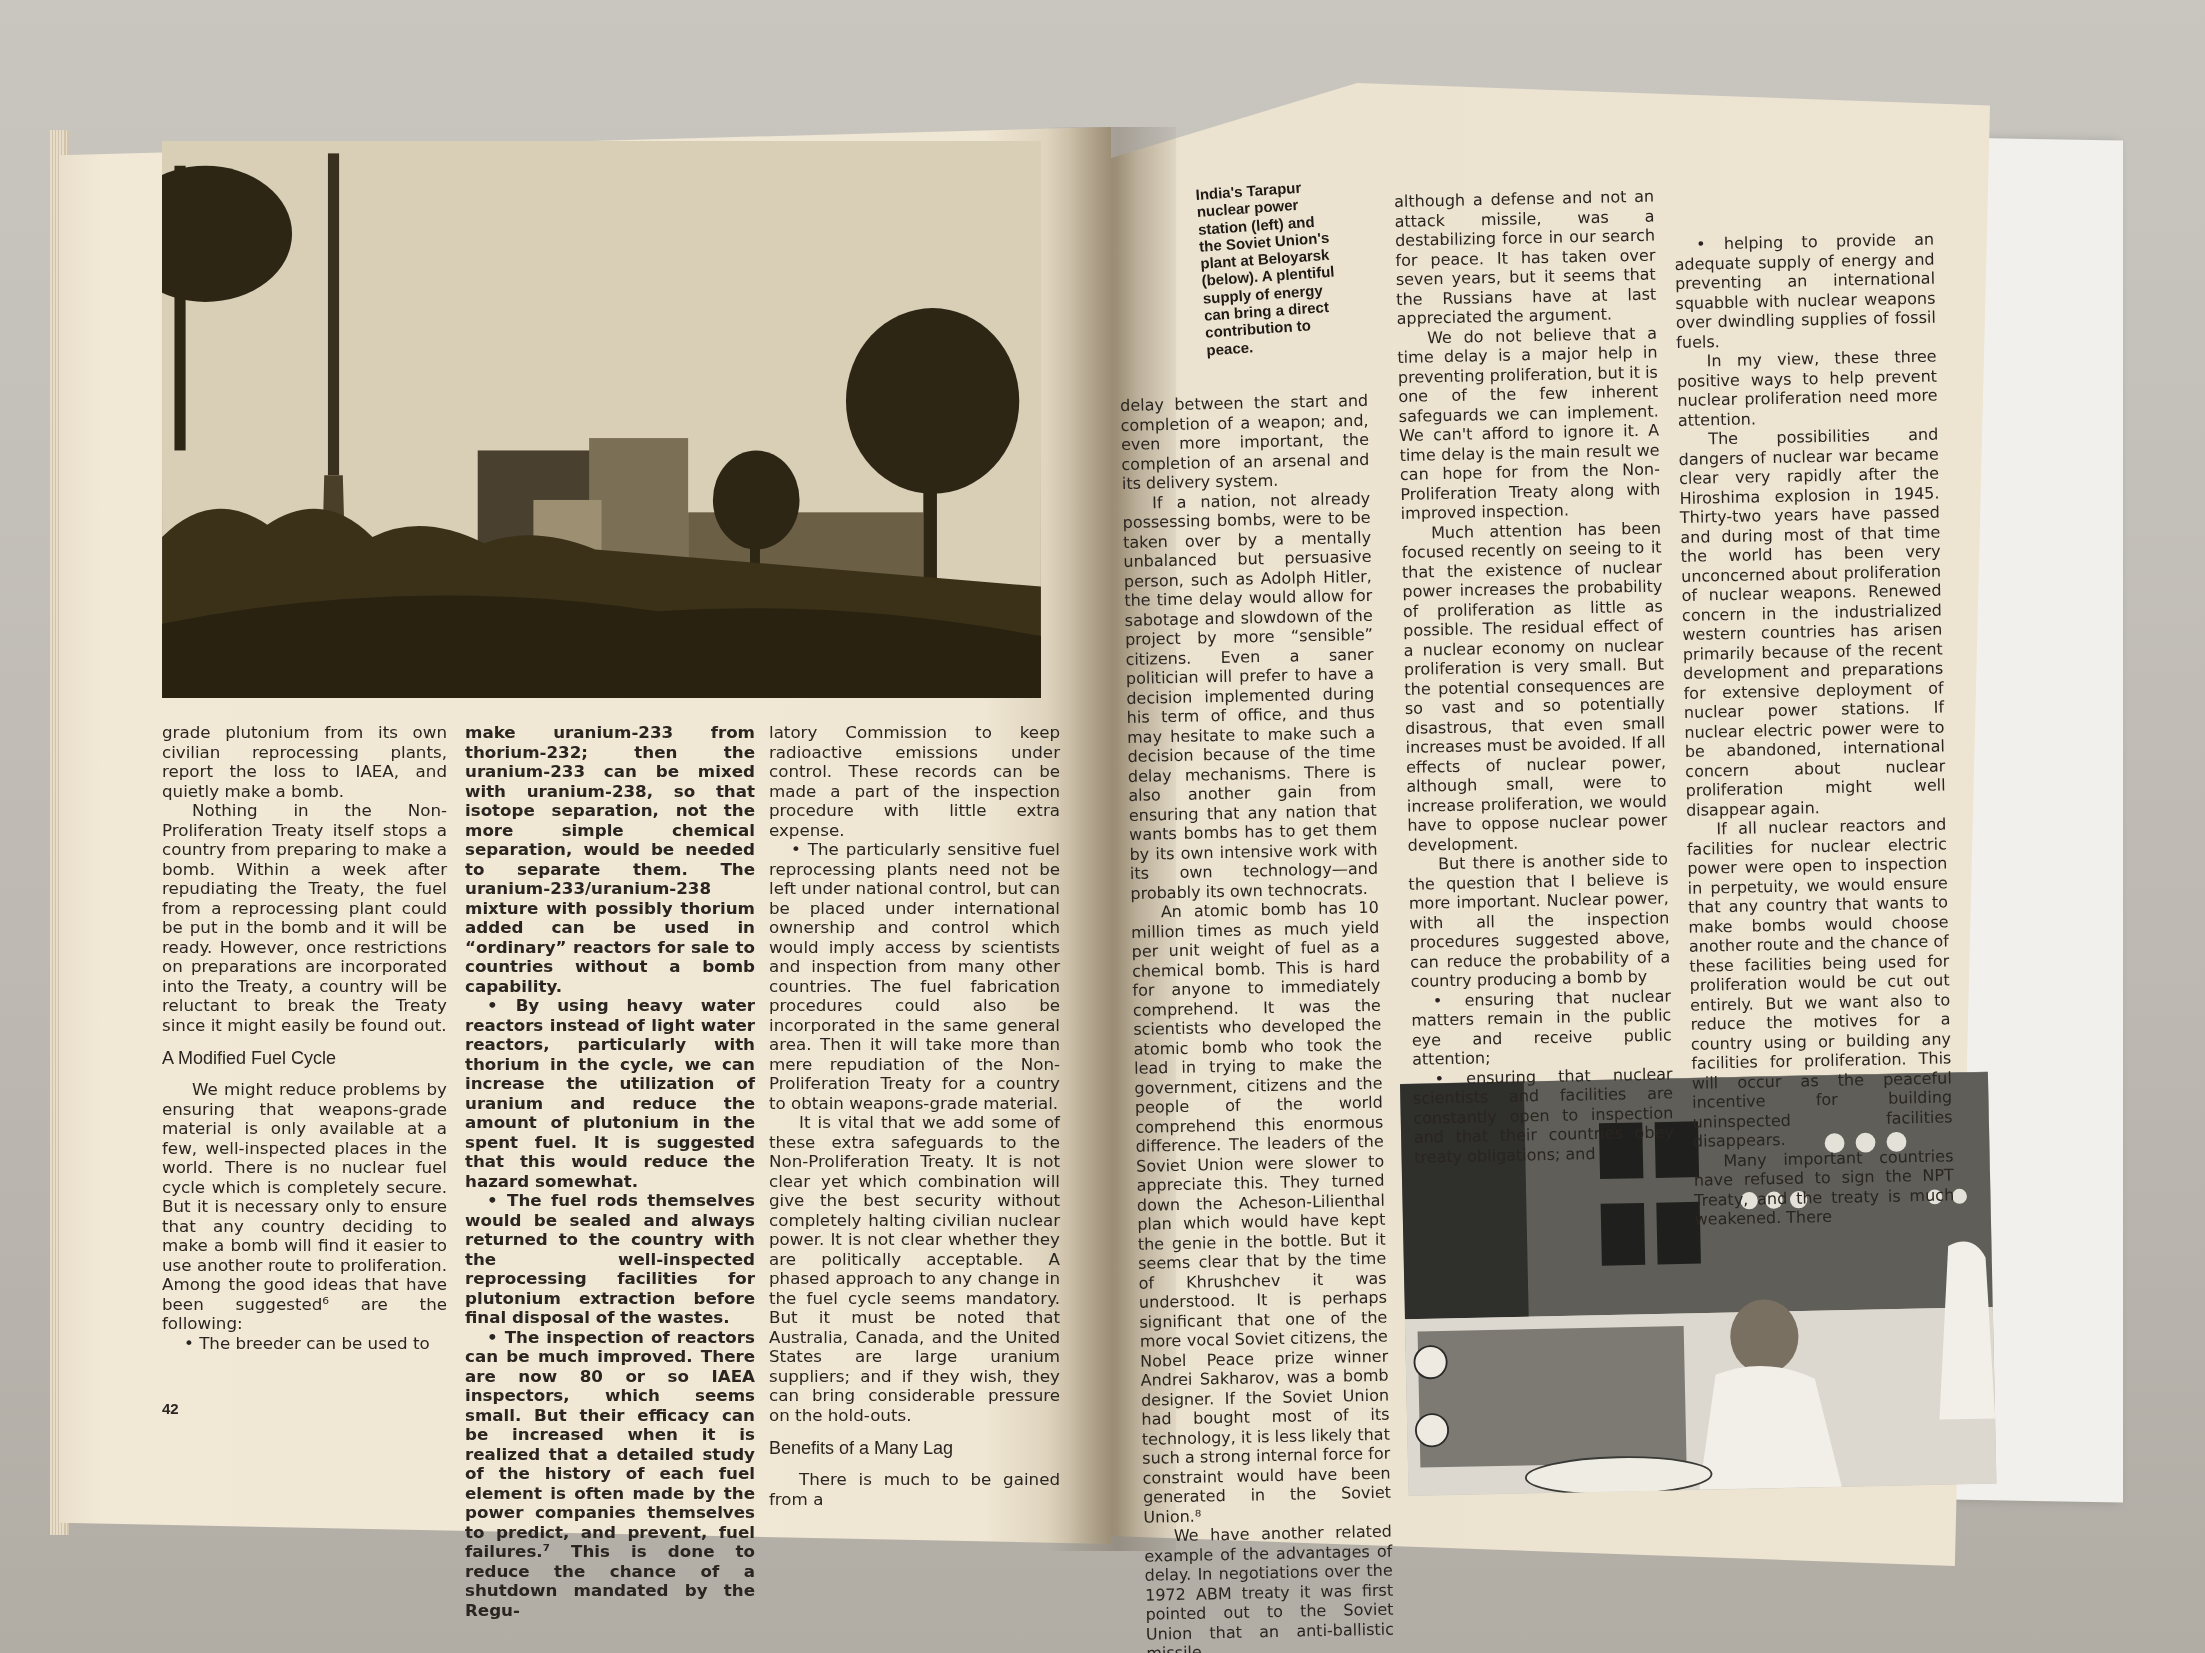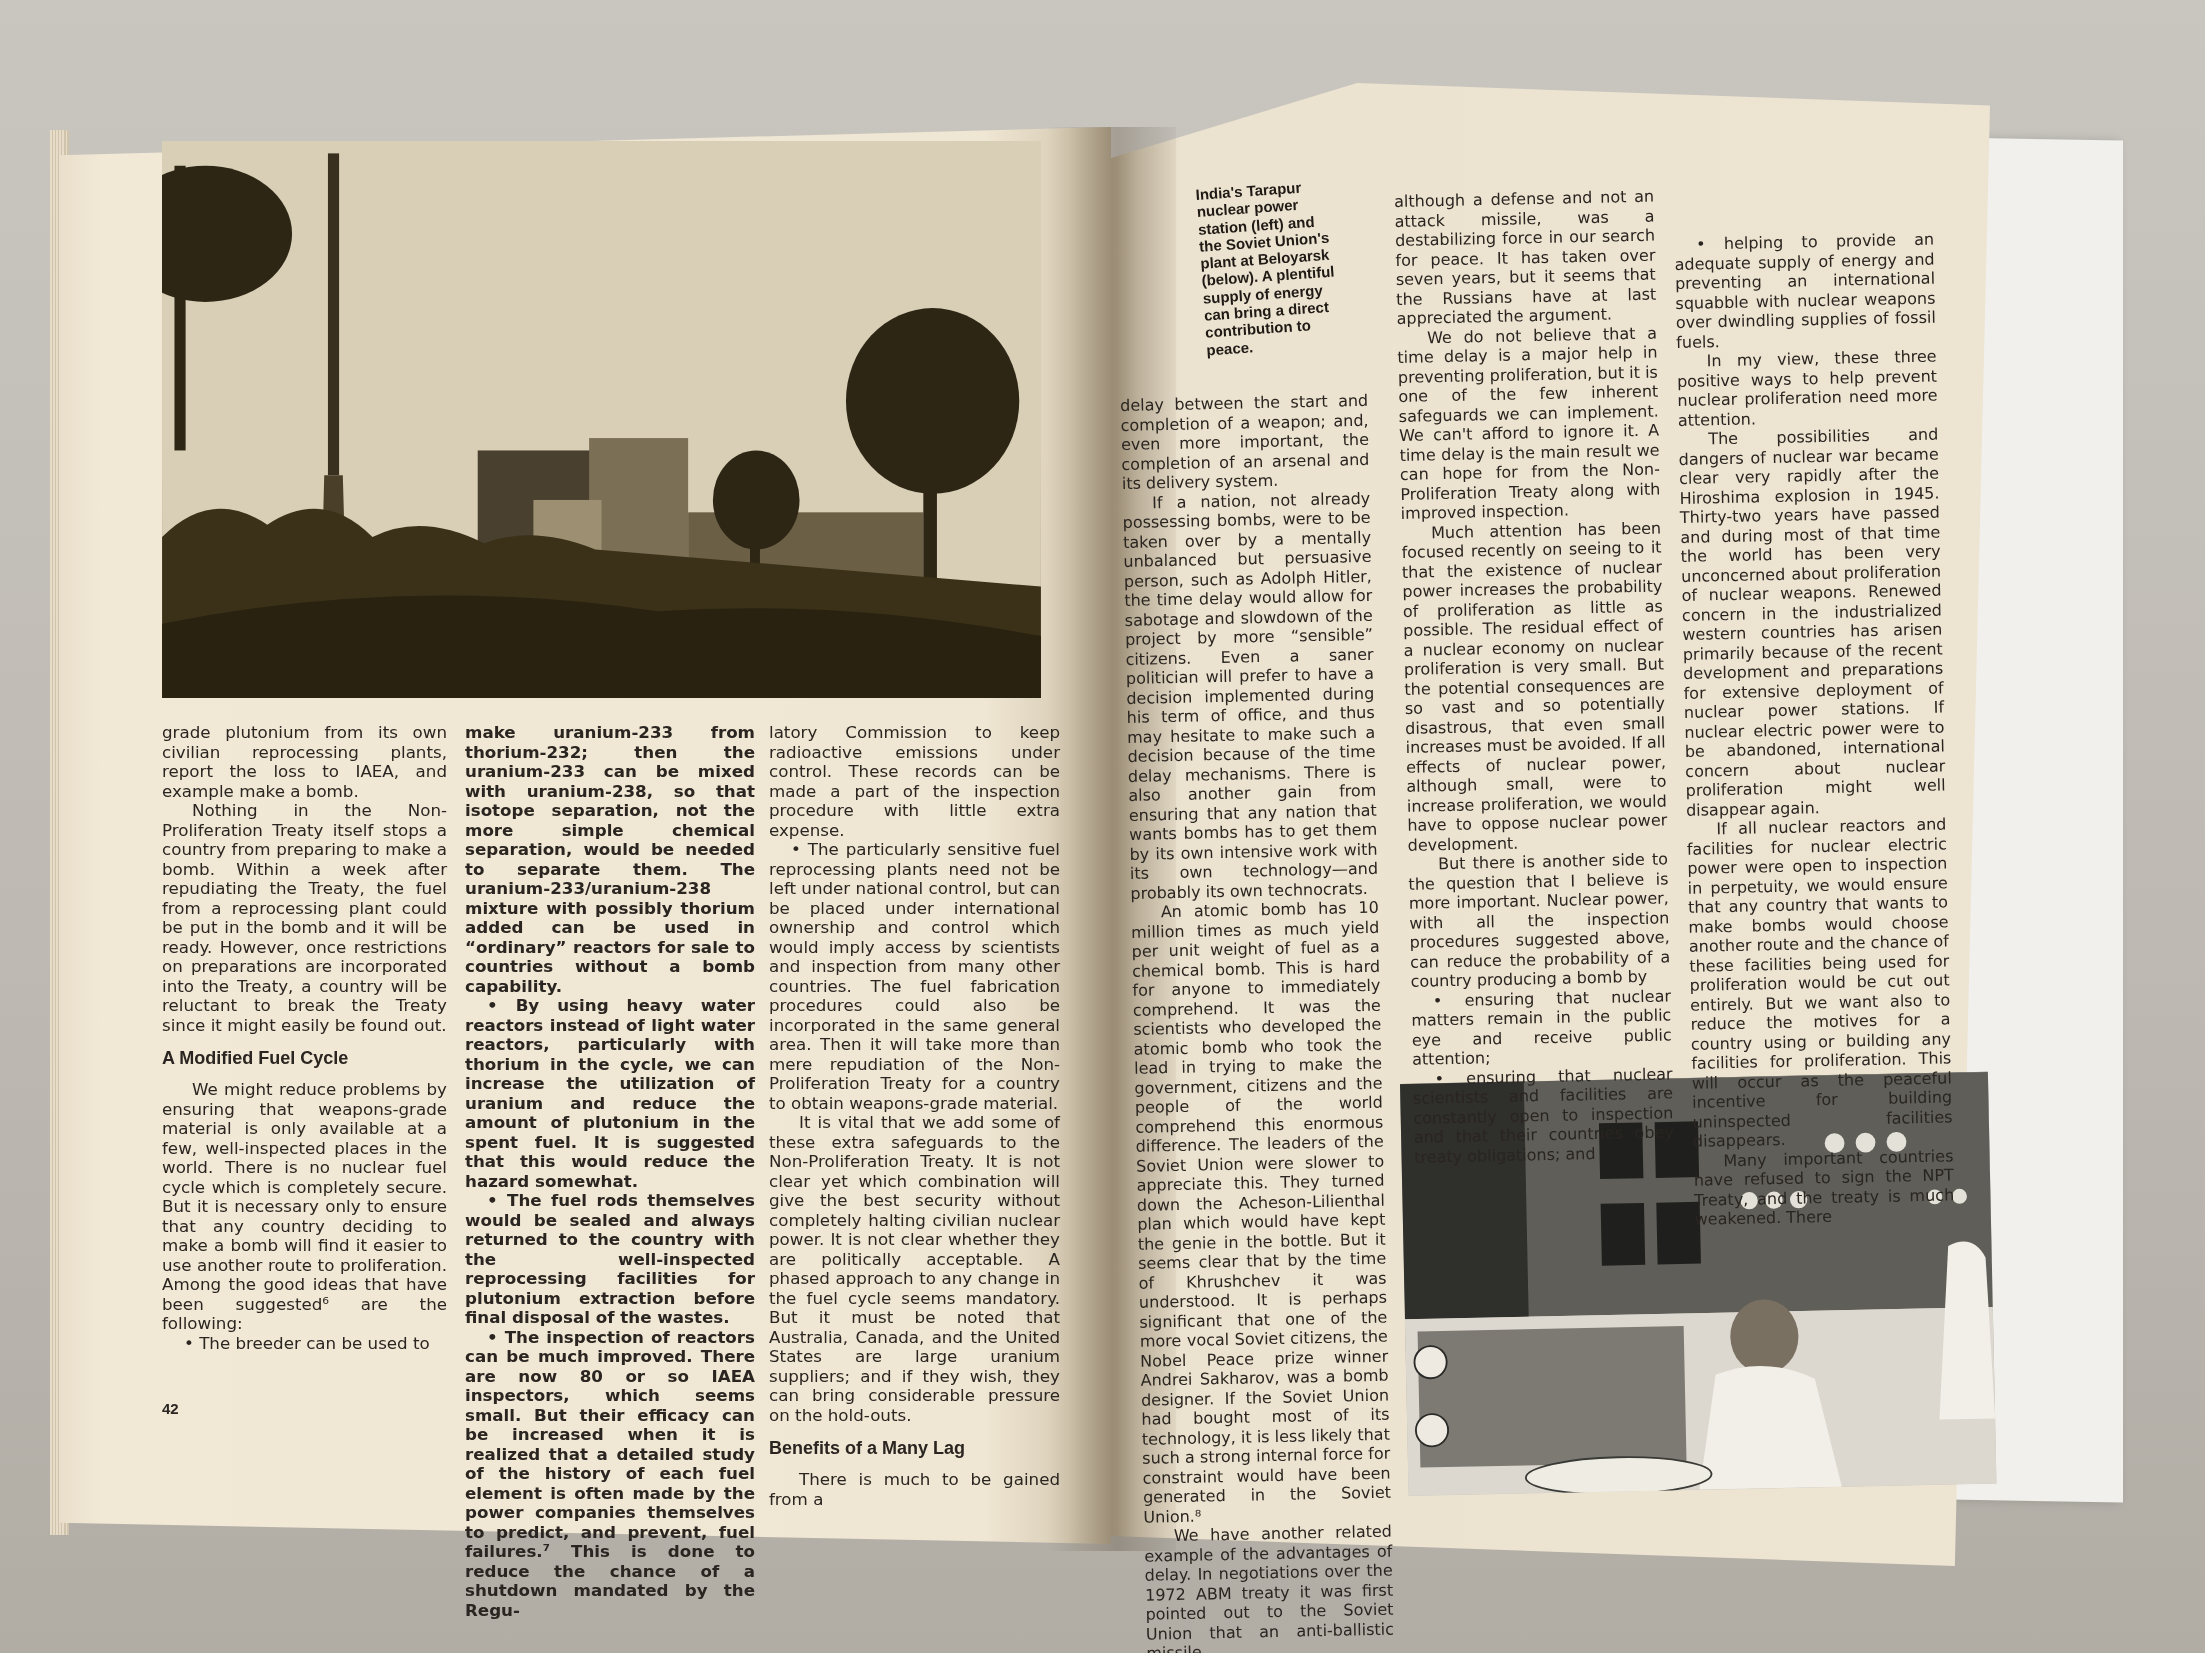--- a/index.html
+++ b/index.html
@@ -21,21 +21,21 @@
   .photo{position:absolute;overflow:hidden;}
   .photo-left{left:162px;top:141px;width:879px;height:557px;
     background:linear-gradient(180deg,#d7ccb2 0%,#cfc3a6 55%,#8a7a55 70%,#4b3f22 85%,#3c3219 100%);}
   .photo-right{left:1400px;top:1084px;width:588px;height:412px;
     background:linear-gradient(180deg,#3b3b38 0%,#5b5a55 40%,#b6b2a8 62%,#d4d0c6 100%);}
   .text{position:absolute;font-family:"DejaVu Sans",sans-serif;font-size:16.7px;line-height:19.5px;
     text-align:justify;color:#2a2520;hyphens:manual;}
   .text p{margin:0;text-indent:0;}
   .text p.ind{text-indent:30px;}
   .text p.bul{text-indent:22px;}
-  .text h3{font-family:"Liberation Sans",sans-serif;font-weight:bold;font-size:18px;margin:13.6px 0 12.4px 0;}
+  .text h3{font-family:"Liberation Sans",sans-serif;font-weight:normal;font-size:18px;margin:13.6px 0 12.4px 0;}
   .caption{position:absolute;left:1195px;top:186px;width:1145px;font-family:"Liberation Sans",sans-serif;
     font-weight:bold;font-size:15px;line-height:17.3px;color:#1f1a15;transform:rotate(-4deg);transform-origin:left top;
     width:136px;}
   .page-num{position:absolute;left:162px;top:1400px;font-family:"Liberation Sans",sans-serif;font-weight:bold;font-size:15px;color:#2a2520;}
   .gutter-shade{position:absolute;left:1046px;top:127px;width:130px;height:1424px;
     background:linear-gradient(90deg,rgba(0,0,0,0) 0%,rgba(60,45,25,.25) 55%,rgba(60,45,25,.05) 100%);}
   .tilt{transform:rotate(-1.2deg);transform-origin:left top;}
 </style>
 </head>
 <body>
@@ -103,21 +103,21 @@
     <ellipse cx="340" cy="640" rx="150" ry="30" fill="#efece4" stroke="#3a3a36" stroke-width="3"></ellipse>
     <path d="M880 280 Q920 260 940 300 L950 560 L860 560 Z" fill="#f2efe8"></path>
   </svg>
 </div>
 
 <div class="gutter-shade"></div>
 
 <div class="caption">India's Tarapur nuclear power station (left) and the Soviet Union's plant at Beloyarsk (below). A plentiful supply of energy can bring a direct contribution to peace.</div>
 
 <div class="text" id="lc0" style="left:162px;top:723px;width:285px;">
-    <p>grade plutonium from its own civilian reprocessing plants, report the loss to IAEA, and example make a bomb.</p>
+    <p>grade plutonium from its own civilian reprocessing plants, report the loss to IAEA, and quietly make a bomb.</p>
     <p class="ind">Nothing in the Non-Proliferation Treaty itself stops a country from preparing to make a bomb. Within a week after repudiating the Treaty, the fuel from a reprocessing plant could be put in the bomb and it will be ready. However, once restrictions on preparations are incorporated into the Treaty, a country will be reluctant to break the Treaty since it might easily be found out.</p>
     <h3>A Modified Fuel Cycle</h3>
     <p class="ind">We might reduce problems by ensuring that weapons-grade material is only available at a few, well-inspected places in the world. There is no nuclear fuel cycle which is completely secure. But it is necessary only to ensure that any country deciding to make a bomb will find it easier to use another route to proliferation. Among the good ideas that have been suggested⁶ are the following:</p>
     <p class="bul">• The breeder can be used to</p>
   </div>
 <div class="text" id="lc1" style="left:465px;top:723px;width:290px;font-weight:bold;">
     <p>make uranium-233 from thorium-232; then the uranium-233 can be mixed with uranium-238, so that isotope separation, not the more simple chemical separation, would be needed to separate them. The uranium-233/uranium-238 mixture with possibly thorium added can be used in “ordinary” reactors for sale to countries without a bomb capability.</p>
     <p class="bul">• By using heavy water reactors instead of light water reactors, particularly with thorium in the cycle, we can increase the utilization of uranium and reduce the amount of plutonium in the spent fuel. It is suggested that this would reduce the hazard somewhat.</p>
     <p class="bul">• The fuel rods themselves would be sealed and always returned to the country with the well-inspected reprocessing facilities for plutonium extraction before final disposal of the wastes.</p>
     <p class="bul">• The inspection of reactors can be much improved. There are now 80 or so IAEA inspectors, which seems small. But their efficacy can be increased when it is realized that a detailed study of the history of each fuel element is often made by the power companies themselves to predict, and prevent, fuel failures.⁷ This is done to reduce the chance of a shutdown mandated by the Regu-</p>

